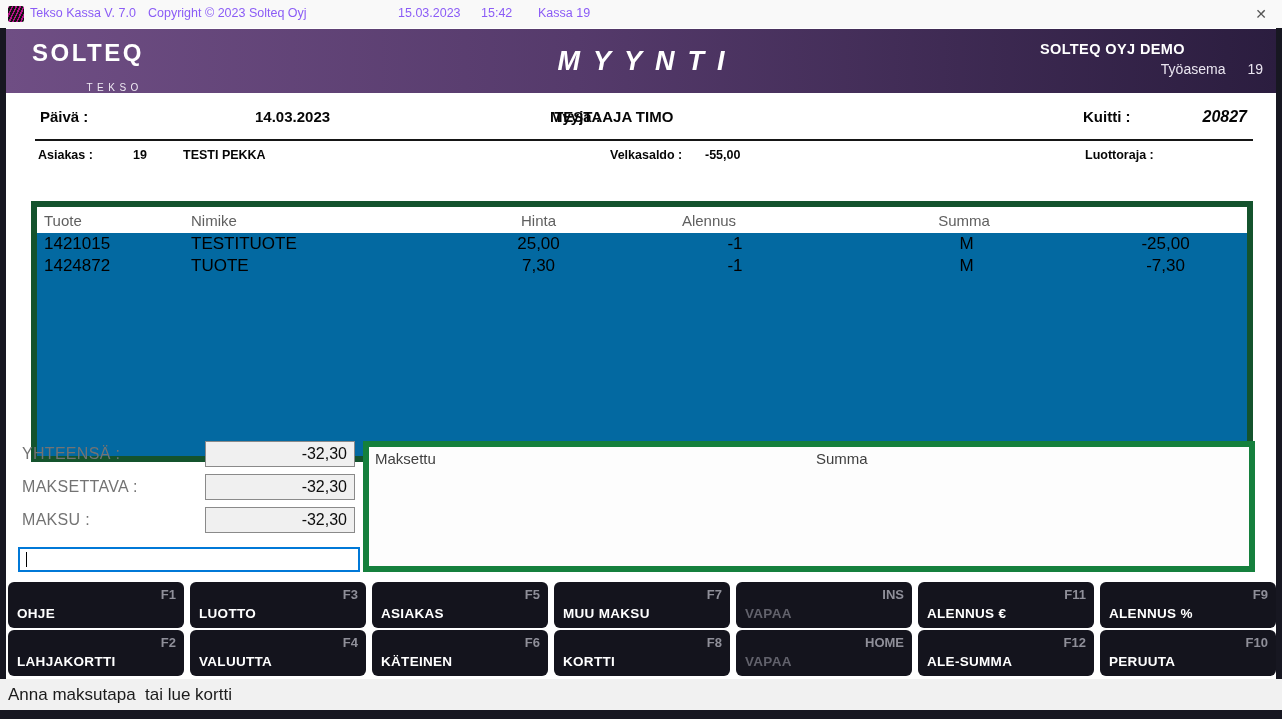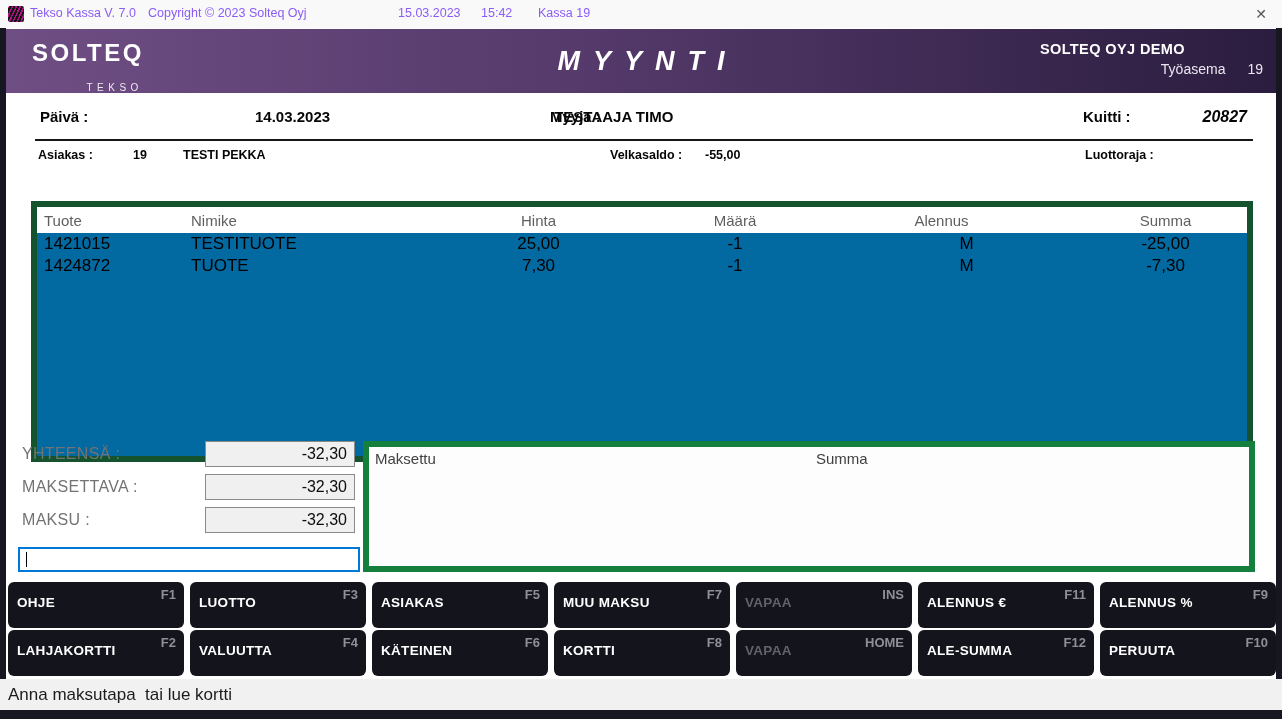--- a/index.html
+++ b/index.html
@@ -91,21 +91,21 @@
   .paypanel { position:absolute; left:357px; top:413px; width:892px; height:131px;
               border:6px solid #15803d; background:#fdfdfd; }
   .paypanel .ph { position:absolute; top:3px; font-size:15px; color:#3f3f3f; }
   .ph-paid { left:6px; }
   .ph-sum { left:447px; }
 
   
   .fkeys { position:absolute; left:2px; top:554px; display:grid;
            grid-template-columns:repeat(7,176px); grid-auto-rows:46px; column-gap:6px; row-gap:2px; }
   .fkey { position:relative; background:#14141d; border-radius:6px; cursor:default; }
-  .fkey .flabel { position:absolute; left:9px; bottom:18px; color:#fff; font-weight:700;
+  .fkey .flabel { position:absolute; left:9px; bottom:7px; color:#fff; font-weight:700;
                   font-size:13.5px; letter-spacing:0.3px; white-space:pre; }
   .fkey .fhint { position:absolute; right:8px; top:5px; color:#8f8f99; font-weight:700; font-size:13px; }
   .fkey.disabled .flabel { color:#62626c; }
 
   
   .statusbar { position:absolute; left:0; top:679px; width:1282px; height:31px; background:#f1f1f1; }
   .statusbar span { position:absolute; left:8px; top:6px; font-size:17px; color:#1c1c1c; white-space:pre; }
 </style>
 </head>
 <body>
@@ -153,21 +153,20 @@
       <span class="c-velkalab">Velkasaldo :</span>
       <span class="c-velkaval">-55,00</span>
       <span class="c-luotto">Luottoraja :</span>
     </div>
 
     <div class="items">
       <div class="irow thead">
         <span class="cell-l">Tuote</span>
         <span class="cell-l">Nimike</span>
         <span class="cell-r">Hinta</span>
-        <span class="cell-r">Määrä</span>
         <span class="cell-r head-alennus">Alennus</span>
         <span class="cell-r cell-summa">Summa</span>
       </div>
       <div class="tbody">
         <div class="irow">
           <span class="cell-l">1421015</span>
           <span class="cell-l">TESTITUOTE</span>
           <span class="cell-r">25,00</span>
           <span class="cell-r">-1</span>
           <span class="cell-r cell-alennus">M</span>

